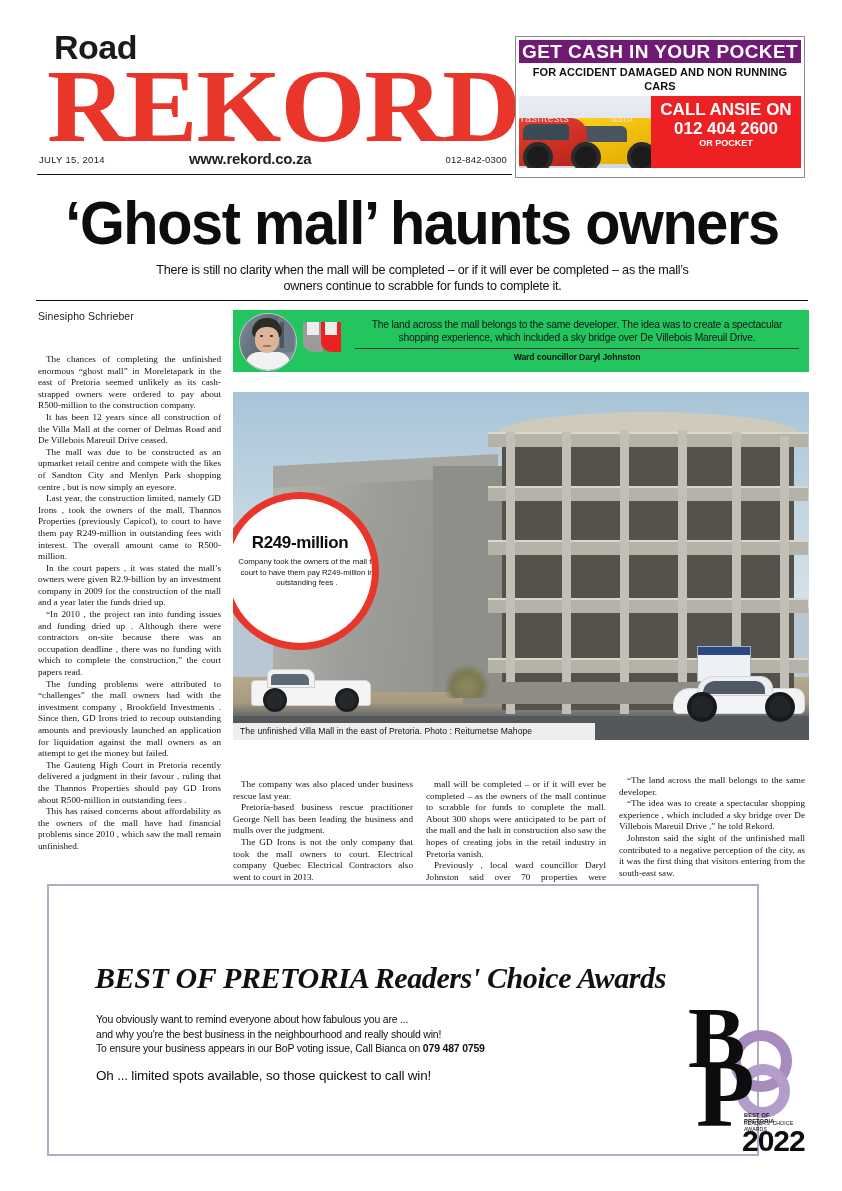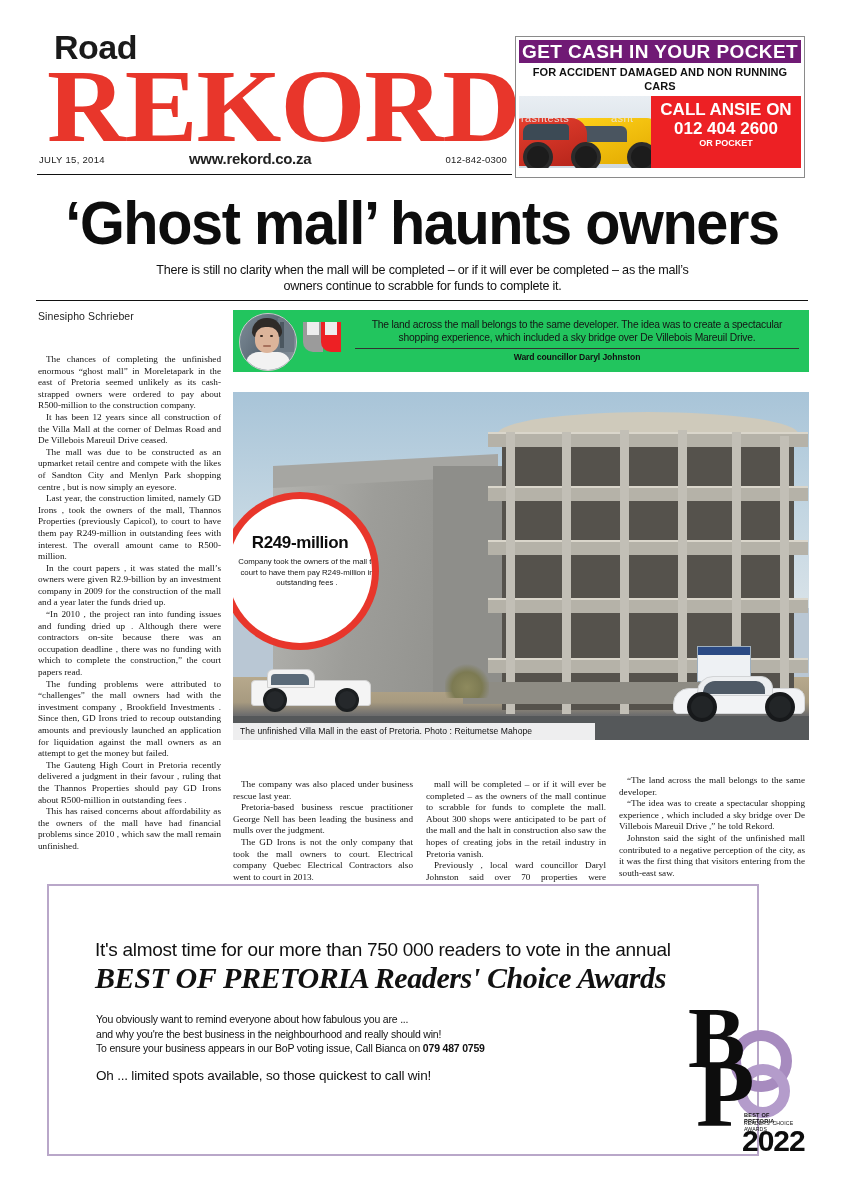--- a/index.html
+++ b/index.html
@@ -353,21 +353,20 @@
       <p class="first">mall will be completed – or if it will ever be completed – as the owners of the mall continue to scrabble for funds to complete the mall. About 300 shops were anticipated to be part of the mall and the halt in construction also saw the hopes of creating jobs in the retail industry in Pretoria vanish.</p>
       <p>Previously , local ward councillor Daryl Johnston said over 70 properties were demolished to make way for the mall.</p>
     </div>
   <div class="col col4" id="col4">
       <p class="first">“The land across the mall belongs to the same developer.</p>
       <p>“The idea was to create a spectacular shopping experience , which included a sky bridge over De Villebois Mareuil Drive ,” he told Rekord.</p>
       <p>Johnston said the sight of the unfinished mall contributed to a negative perception of the city, as it was the first thing that visitors entering from the south-east saw.</p>
     </div>
 
   <div class="bottomad">
-    <div class="ba-l1">It's almost time for our more than 750 000 readers to vote in the annual</div>
     <div class="ba-l2">BEST OF PRETORIA Readers' Choice Awards</div>
     <div class="ba-s1">
       <div>You obviously want to remind everyone about how fabulous you are ...</div>
       <div>and why you're the best business in the neighbourhood and really should win!</div>
       <div><span>To ensure your business appears in our BoP voting issue, Call Bianca on </span><b>079 487 0759</b></div>
     </div>
     <div class="ba-s2">Oh ... limited spots available, so those quickest to call win!</div>
   </div>
 
   <div class="bop">

